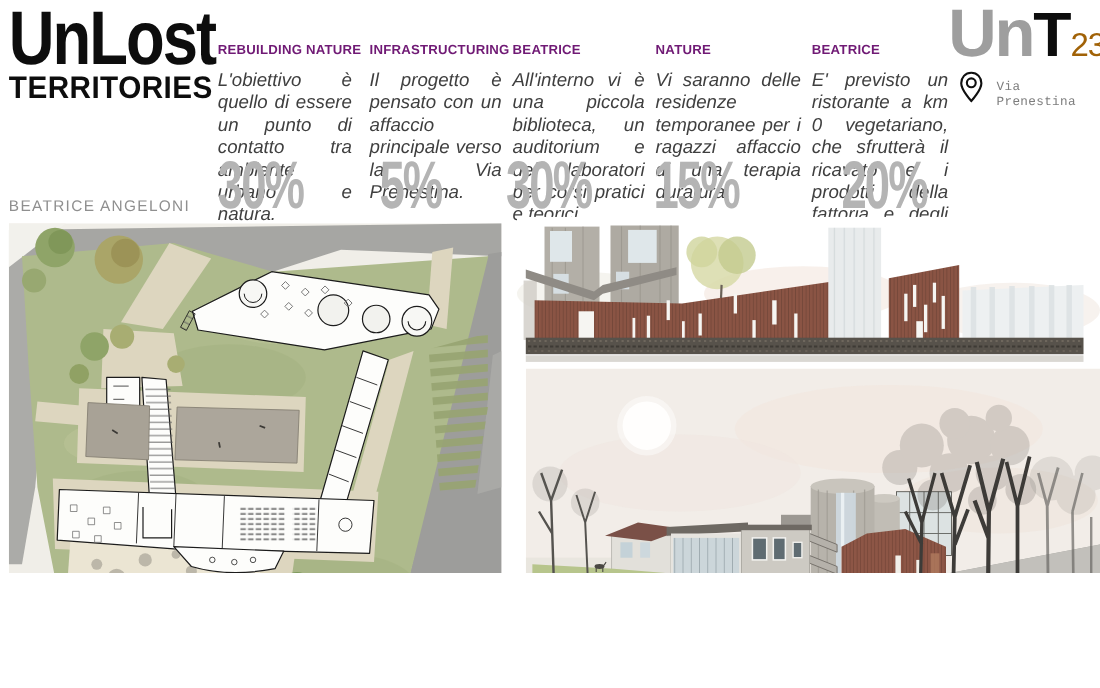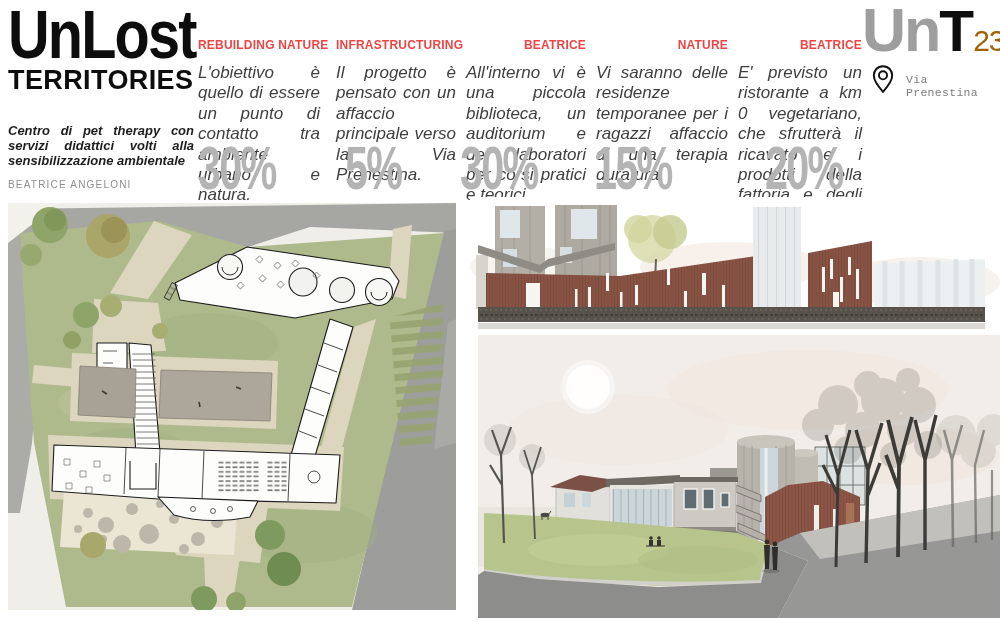--- a/index.html
+++ b/index.html
@@ -1,32 +1,32 @@
 <!DOCTYPE html>
 <html><head>
 <meta charset="utf-8">
 <style>
   html,body{margin:0;padding:0;background:#ffffff;font-family:"Liberation Sans",sans-serif;}
-  .board{position:relative;width:1000px;height:625px;background:#ffffff;overflow:hidden;}
+  .board{position:relative;width:1000px;height:521px;background:#ffffff;overflow:hidden;}
 
   
   .title-main{position:absolute;left:8px;top:4px;font-size:64px;font-weight:bold;color:#0d0d0d;
     letter-spacing:-2px;line-height:.9;transform:scale(.9,1.08);transform-origin:left top;white-space:nowrap;}
   .title-sub{position:absolute;left:8px;top:66px;font-size:27px;font-weight:bold;color:#0d0d0d;
     letter-spacing:.4px;line-height:1;transform:scaleY(1.05);transform-origin:left top;white-space:nowrap;}
   .tagline{position:absolute;left:8px;top:94px;font-size:19.5px;font-style:italic;font-weight:bold;
     color:#141414;letter-spacing:.3px;white-space:nowrap;}
   .description{position:absolute;left:8px;top:124px;width:186px;font-size:13px;font-style:italic;
     font-weight:bold;line-height:1.14;color:#1e1e1e;text-align:justify;}
-  .author{position:absolute;left:8px;top:179px;font-size:10px;letter-spacing:1.2px;color:#8f8f8f;}
+  .author{position:absolute;left:8px;top:179px;font-size:14px;letter-spacing:1.2px;color:#8f8f8f;}
 
   
   .col{position:absolute;top:38px;}
-  .col .heading{font-size:12px;font-weight:bold;color:#ef4444;letter-spacing:.2px;white-space:nowrap;}
-  .col.centered .heading{text-align:right;}
+  .col .heading{font-size:12px;font-weight:bold;color:#701a75;letter-spacing:.2px;white-space:nowrap;}
+  .col.centered .heading{text-align:left;}
   .col .heading{display:block;width:100%;}
   .col .body{position:absolute;top:25px;left:0;right:0;font-size:17px;line-height:1.2;
     color:#3f3f3f;text-align:justify;font-style:italic;}
   .col .percent{position:absolute;top:99px;font-size:47px;font-weight:bold;color:#b4b4b4;
     letter-spacing:-2px;line-height:1;transform:scale(.88,1.3);transform-origin:left top;white-space:nowrap;}
 
   
   .logo{position:absolute;left:862px;top:0;line-height:1;white-space:nowrap;}
   .logo-un{font-size:61px;font-weight:bold;color:#9e9e9e;letter-spacing:-2px;}
   .logo-t{font-size:57px;font-weight:bold;color:#0d0d0d;letter-spacing:-1px;}
@@ -41,21 +41,20 @@
   .panel-elev{left:470px;top:197px;width:530px;height:143px;}
   .panel-persp{left:478px;top:335px;width:522px;height:283px;}
 </style>
 </head>
 <body>
 
 <div class="board">
 
   <div class="title-main">UnLost</div>
   <div class="title-sub">TERRITORIES</div>
-  <div class="description">Centro di pet therapy con servizi didattici volti alla sensibilizzazione ambientale</div>
   <div class="author">BEATRICE ANGELONI</div>
 
   <div class="col" style="left:198px;width:122px;">
     <span class="heading">REBUILDING NATURE</span>
     <div class="body">L'obiettivo è quello di essere un punto di contatto tra ambiente urbano e natura.</div>
     <div class="percent" style="left:0;">30%</div>
   </div>
   <div class="col centered" style="left:336px;width:120px;">
     <span class="heading">INFRASTRUCTURING</span>
     <div class="body">Il progetto è pensato con un affaccio principale verso la Via Prenestina.</div>

